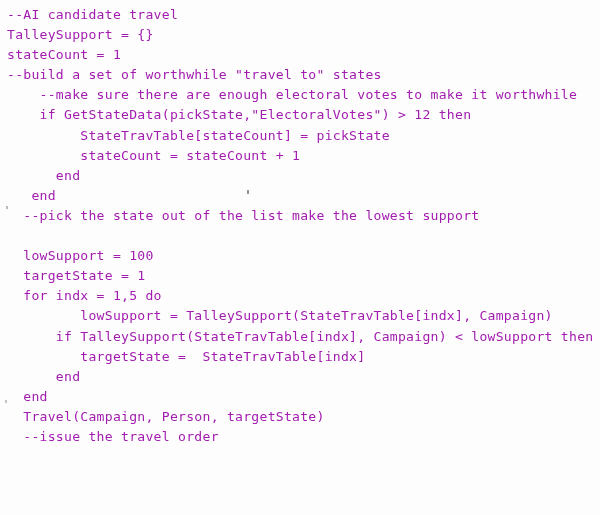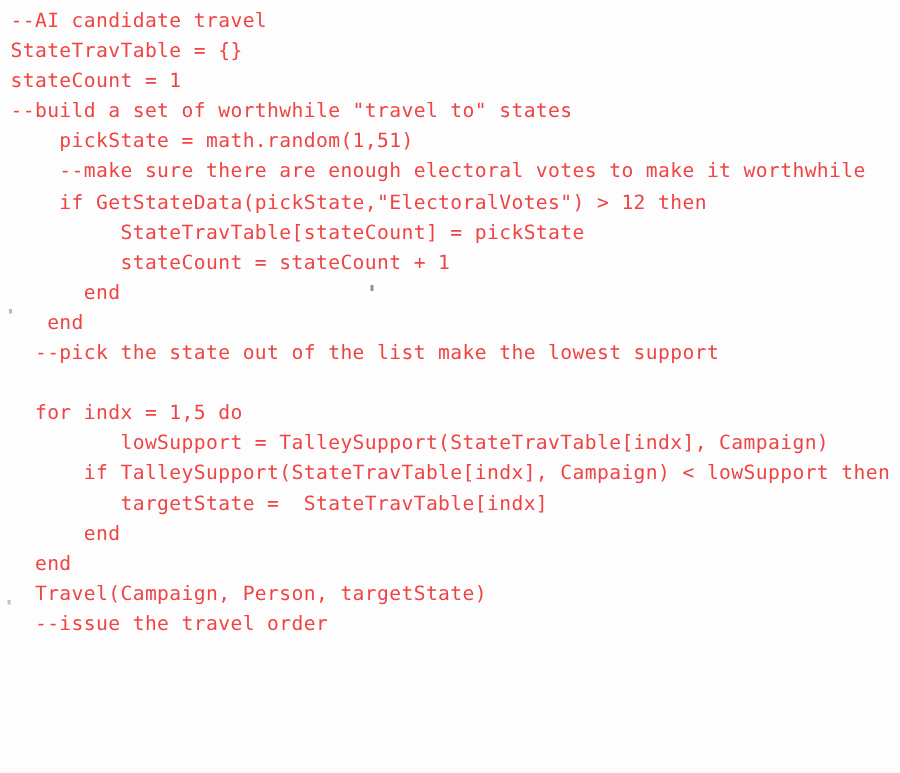--- a/index.html
+++ b/index.html
@@ -24,21 +24,21 @@
     box-sizing: border-box;
   }
 
   .code-line {
     position: relative;
     height: 20.1px;
     line-height: 20.1px;
     padding-left: 7px;
     font-size: 13.1px;
     letter-spacing: 0.02em;
-    color: #ef4444;
+    color: #a21caf;
     white-space: pre;
     font-family: "DejaVu Sans Mono", "Liberation Mono", monospace;
     font-weight: 400;
     -webkit-font-smoothing: antialiased;
   }
 
   .code-line.blank {
     height: 20.1px;
   }
 
@@ -59,32 +59,33 @@
   .speck.s3 { left: 5px;   top: 400px; width: 2px; height: 3px; opacity: 0.3; }
 </style>
 </head>
 <body>
 
 <div id="code-listing">
 
   <div class="lines">
 
     <div class="code-line">--AI candidate travel</div>
-    <div class="code-line">StateTravTable = {}</div>
+    <div class="code-line">TalleySupport = {}</div>
     <div class="code-line">stateCount = 1</div>
     <div class="code-line">--build a set of worthwhile "travel to" states</div>
-    <div class="code-line">    pickState = math.random(1,51)</div>
     <div class="code-line">    --make sure there are enough electoral votes to make it worthwhile</div>
     <div class="code-line">    if GetStateData(pickState,"ElectoralVotes") &gt; 12 then</div>
     <div class="code-line">         StateTravTable[stateCount] = pickState</div>
     <div class="code-line">         stateCount = stateCount + 1</div>
     <div class="code-line">      end</div>
     <div class="code-line">   end</div>
     <div class="code-line">  --pick the state out of the list make the lowest support</div>
     <div class="code-line blank"></div>
+    <div class="code-line">  lowSupport = 100</div>
+    <div class="code-line">  targetState = 1</div>
     <div class="code-line">  for indx = 1,5 do</div>
     <div class="code-line">         lowSupport = TalleySupport(StateTravTable[indx], Campaign)</div>
     <div class="code-line">      if TalleySupport(StateTravTable[indx], Campaign) &lt; lowSupport then</div>
     <div class="code-line">         targetState =  StateTravTable[indx]</div>
     <div class="code-line">      end</div>
     <div class="code-line">  end</div>
     <div class="code-line">  Travel(Campaign, Person, targetState)</div>
     <div class="code-line">  --issue the travel order</div>
 
   </div>

